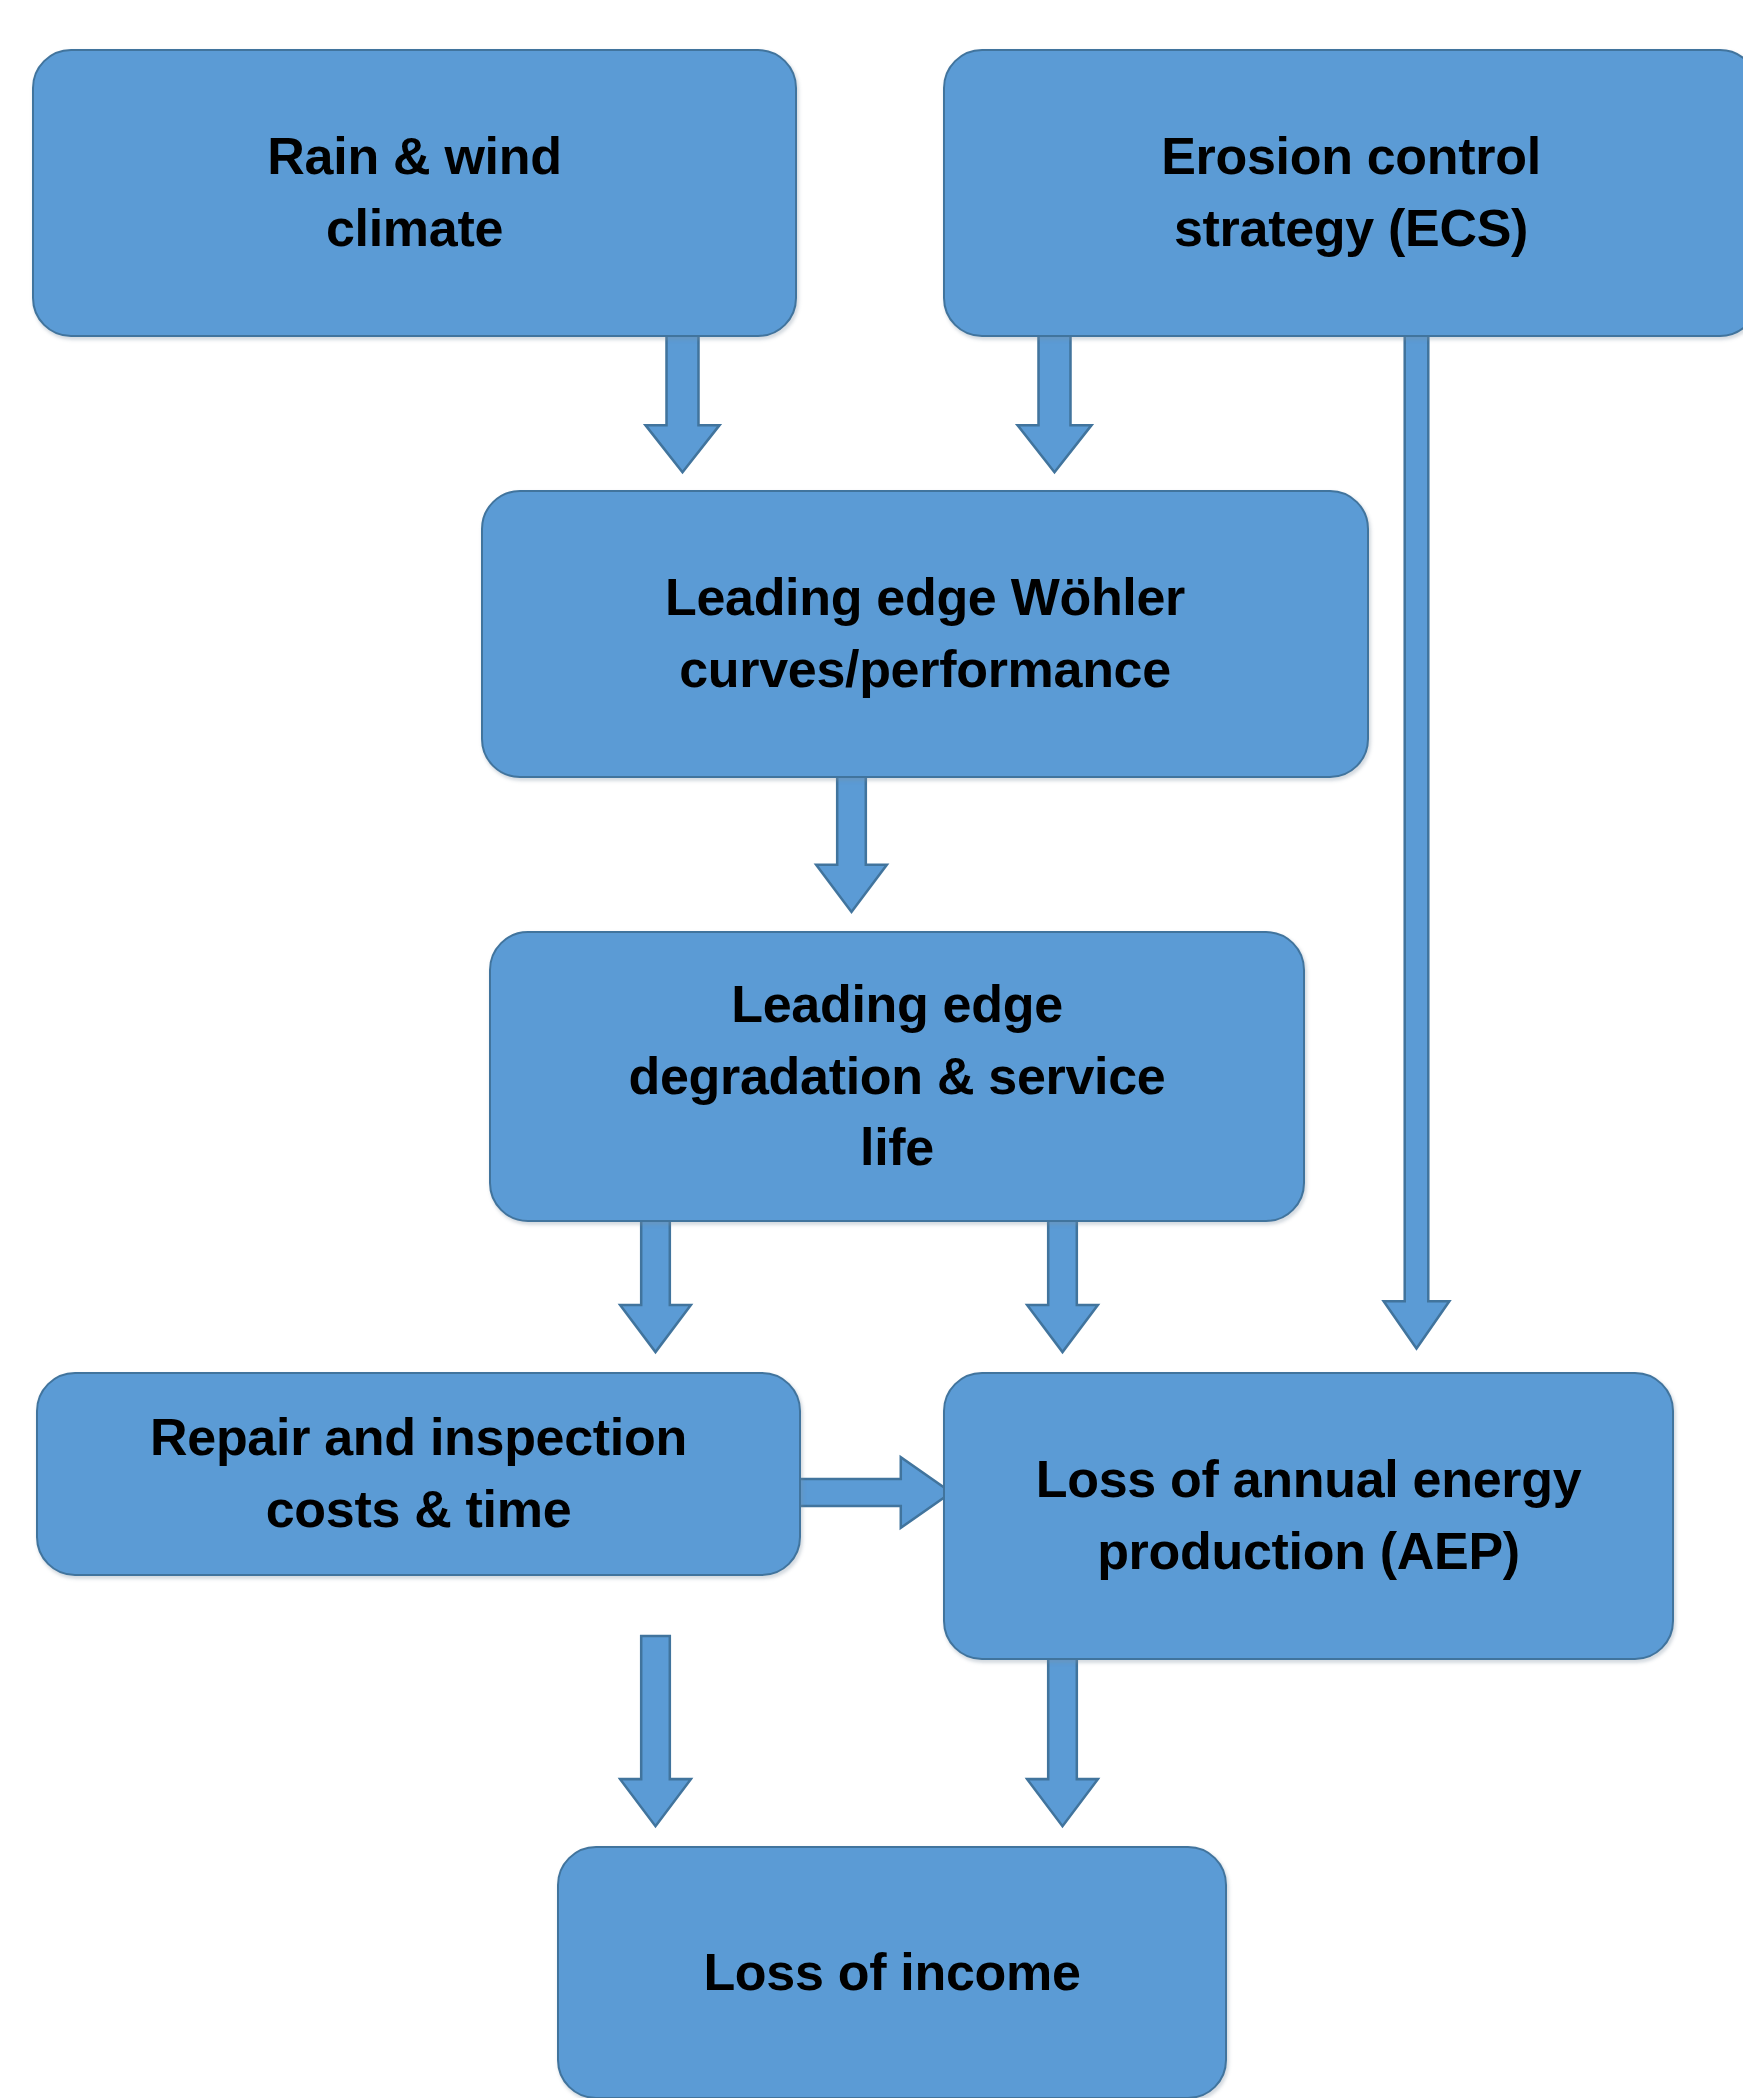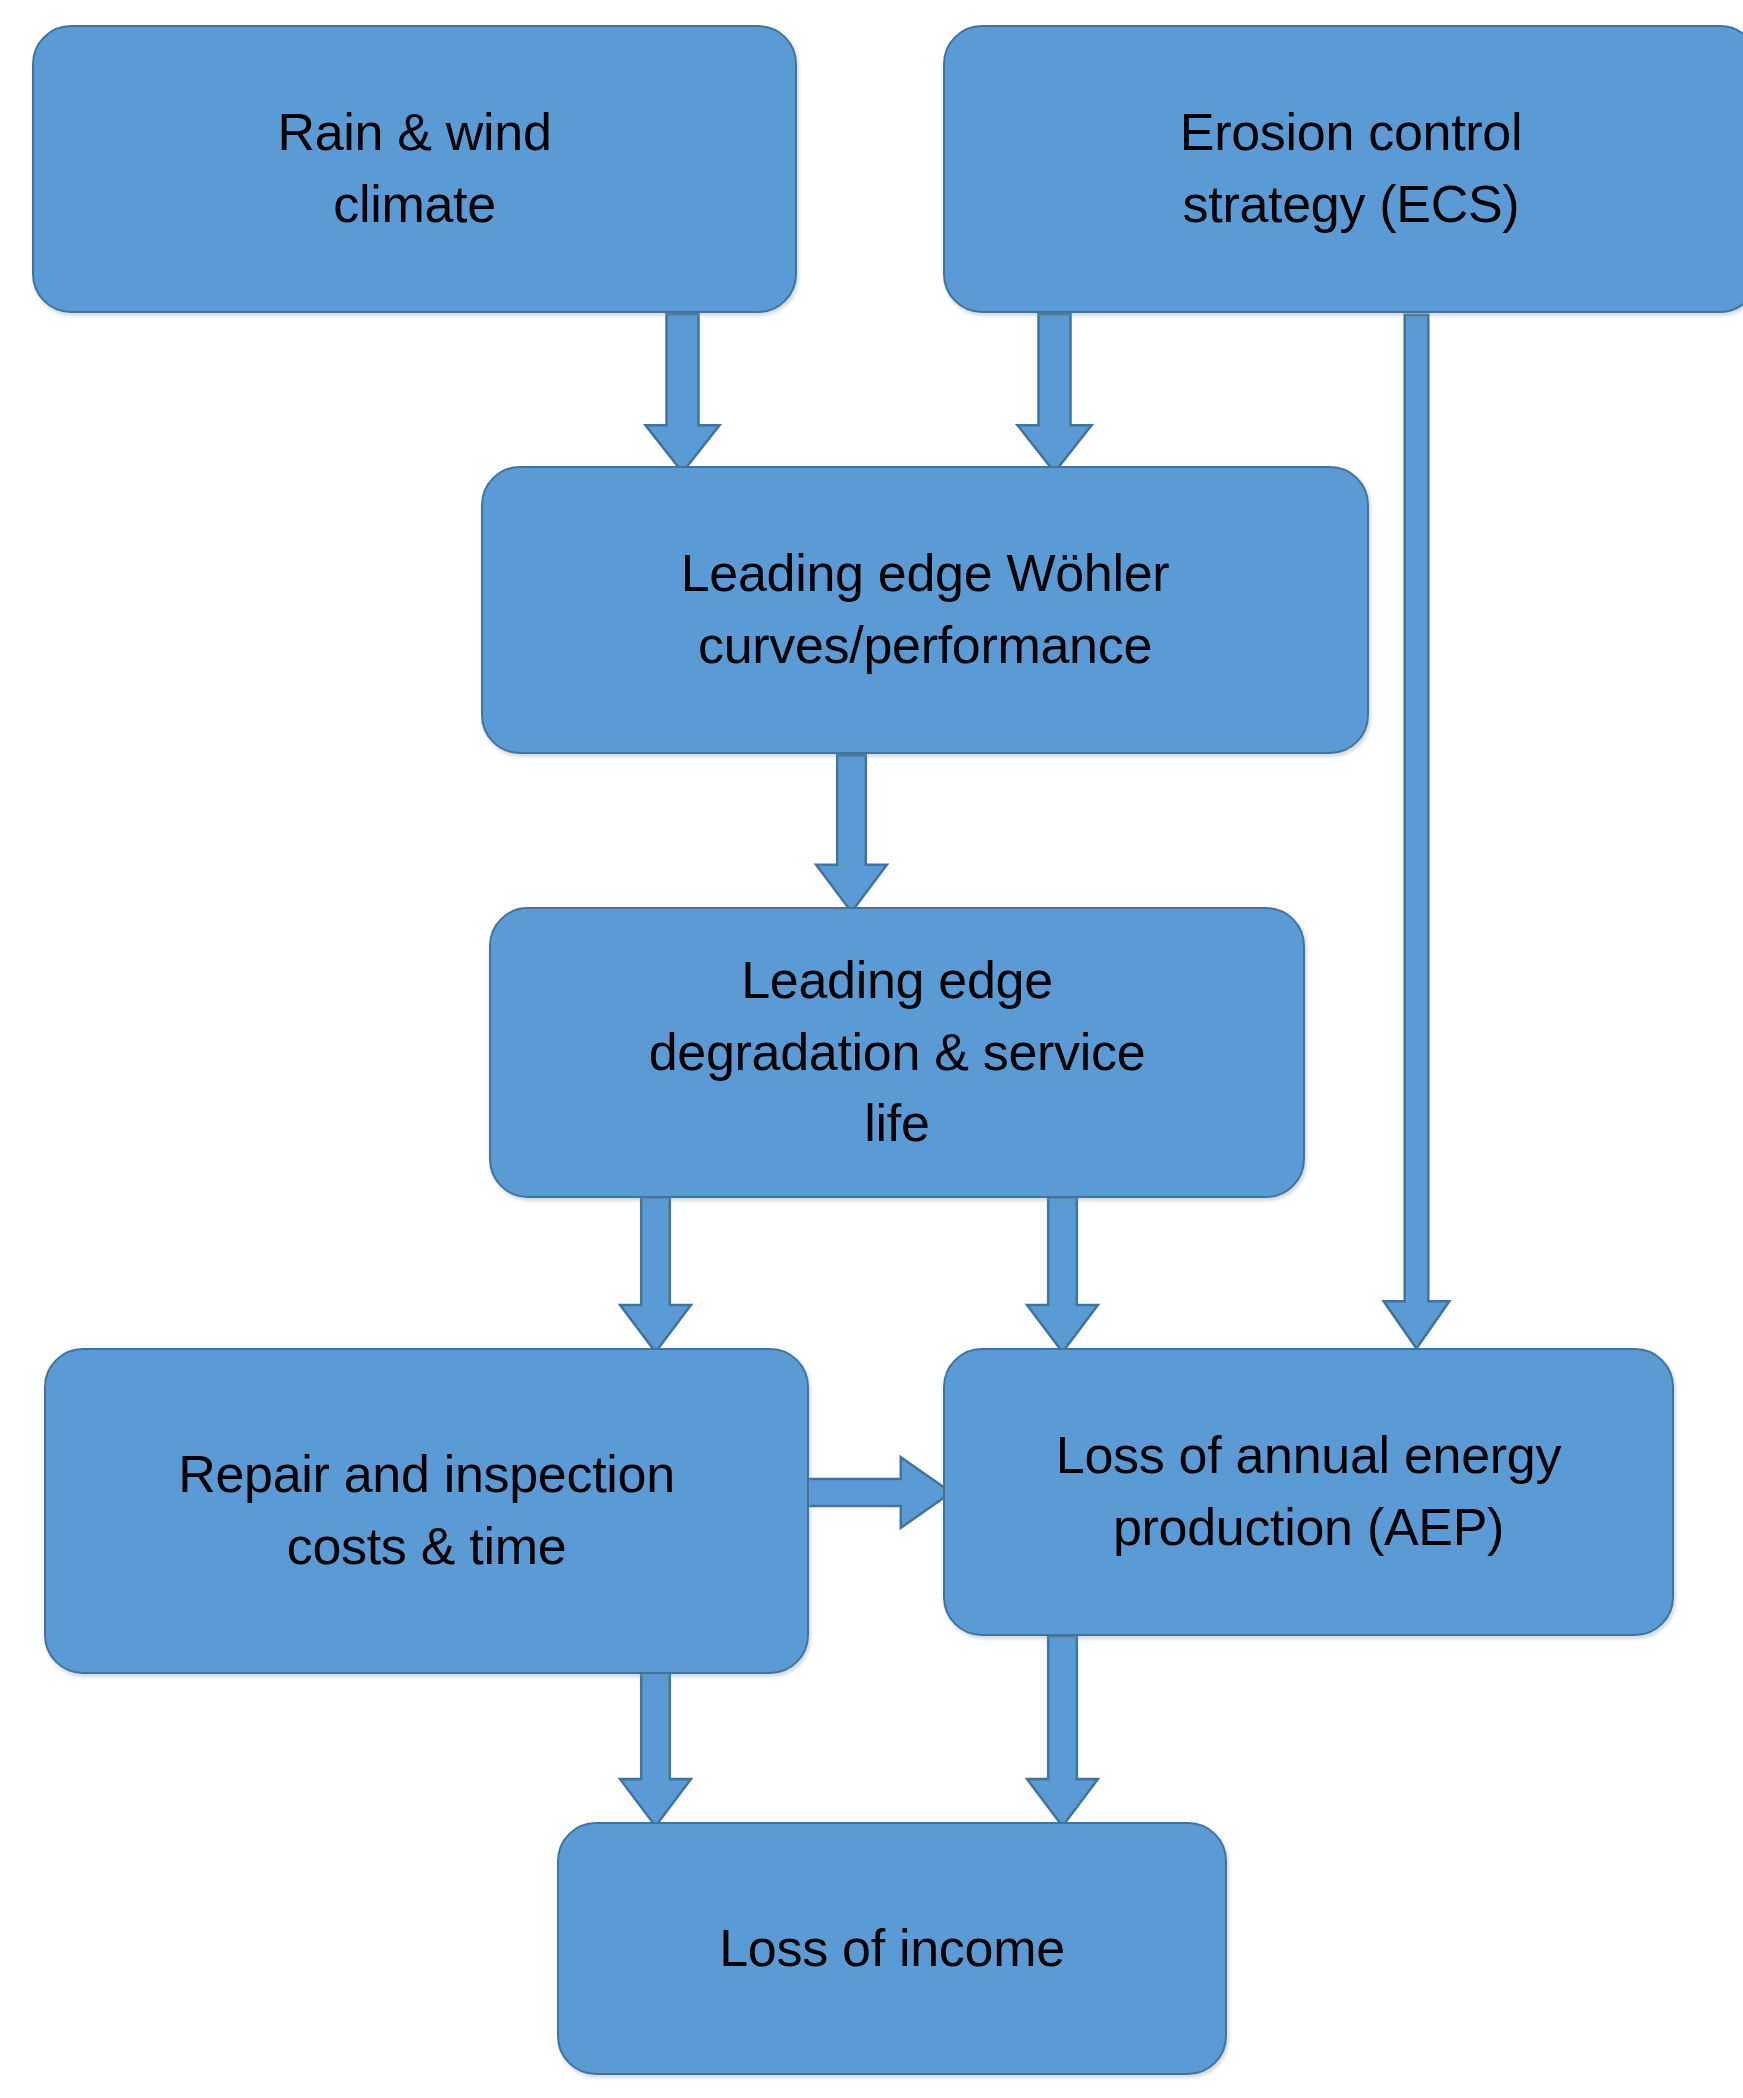--- a/index.html
+++ b/index.html
@@ -25,25 +25,26 @@
     border: 2.5px solid #41749D;
     border-radius: 39px;
     display: flex;
     align-items: center;
     justify-content: center;
     text-align: center;
     color: #000000;
     font-family: "Liberation Sans", sans-serif;
     font-size: 52px;
     line-height: 1.38;
-    font-weight: 400;
+    font-weight: 700;
     letter-spacing: -0.3px;
     padding: 0 34px;
     box-shadow: 1.7px 2.5px 3.4px rgba(120,140,160,0.32);
     z-index: 2;
+    margin-top: 24px;
   }
   .node-label {
     display: block;
     width: 100%;
     white-space: pre-line;
   }
 
   
   .arrow {
     position: absolute;
@@ -133,21 +134,21 @@
     <span class="node-label">Leading edge Wöhler
 curves/performance</span>
   </div>
 
   <div class="node" style="left:489px; top:907px; width:816px; height:291px;">
     <span class="node-label">Leading edge
 degradation &amp; service
 life</span>
   </div>
 
-  <div class="node" style="left:44px; top:1348px; width:765px; height:326px;">
+  <div class="node" style="left:36px; top:1348px; width:765px; height:204px;">
     <span class="node-label">Repair and inspection
 costs &amp; time</span>
   </div>
 
   <div class="node" style="left:943px; top:1348px; width:731px; height:288px;">
     <span class="node-label">Loss of annual energy
 production (AEP)</span>
   </div>
 
   <div class="node" style="left:557px; top:1822px; width:670px; height:253px;">

